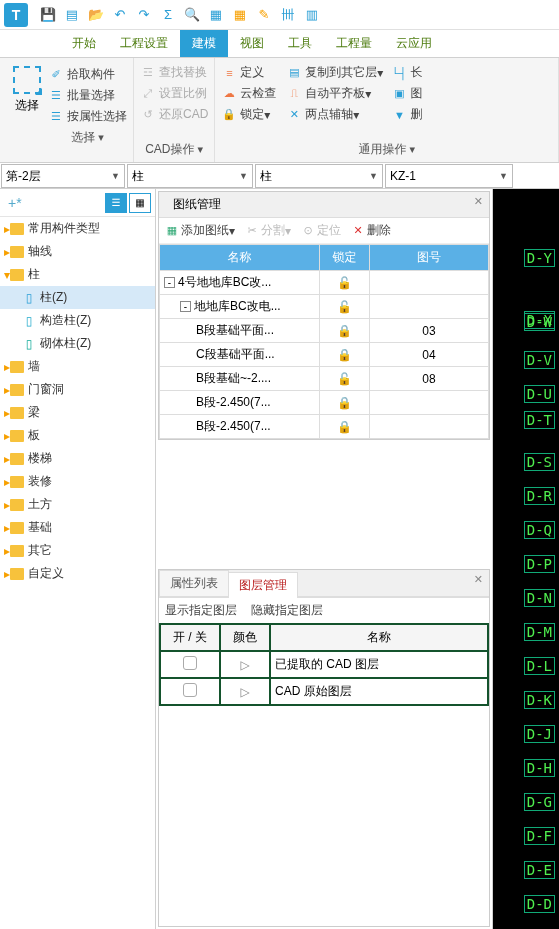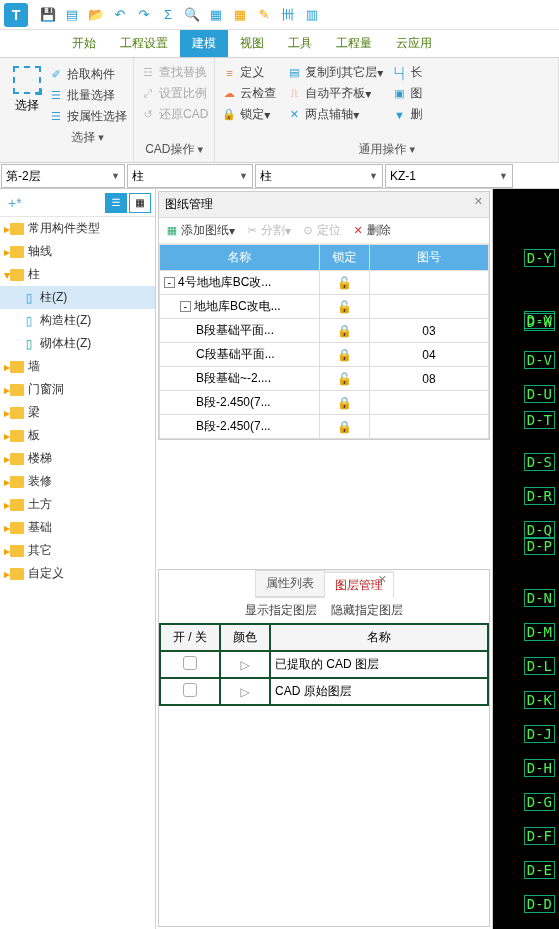--- a/index.html
+++ b/index.html
@@ -29,21 +29,21 @@
 .leftpanel .viewtoggle .vt { width:22px; height:20px; border:1px solid #2a9fd6; margin-left:2px; display:flex; align-items:center; justify-content:center; font-size:10px;}
 .leftpanel .viewtoggle .vt.active{background:#2a9fd6;color:#fff;}
 .leftpanel .viewtoggle .plus{color:#5ac; font-size:14px; margin-right:auto; margin-left:4px;}
 .tree .node { display:flex; align-items:center; padding:3px 4px; cursor:default; color:#333;}
 .tree .node .fold { width:14px; height:12px; background:#f7c23c; border-radius:1px; margin-right:4px; display:inline-block;}
 .tree .node.lvl1{padding-left:22px;}
 .tree .node .colicon{width:14px;height:14px;margin-right:4px;display:inline-flex;align-items:center;justify-content:center;}
 .tree .node.sel{background:#d6e9f8;}
 .middlepanel { width:337px; border-right:1px solid #d0d0d0; display:flex; flex-direction:column;}
 .panel { border:1px solid #ccc; margin:2px; display:flex; flex-direction:column; background:#fff;}
-.panel .title { background:#f0f0f0; padding:4px 6px; border-bottom:1px solid #ddd; position:relative;}
+.panel .title { background:#f0f0f0; padding:4px 14px; border-bottom:1px solid #ddd; position:relative;}
 .panel .title .x{position:absolute;right:6px;top:3px;color:#888;font-size:11px;}
 .panel .toolbar { padding:4px 6px; border-bottom:1px solid #eee; display:flex; align-items:center; gap:10px;}
 .panel .toolbar .tbtn{display:flex;align-items:center;color:#444;}
 .panel .toolbar .tbtn.disabled{color:#bbb;}
 .panel .toolbar .tbtn .ti{width:14px;height:14px;margin-right:2px;display:inline-flex;align-items:center;justify-content:center;font-size:11px;}
 .drawtable { border-collapse:collapse; width:100%;}
 .drawtable th { background:#5ab0e6; color:#fff; padding:4px 2px; border:1px solid #ddd; font-weight:normal;}
 .drawtable td { border:1px solid #ddd; padding:3px 2px; text-align:center; height:22px;}
 .drawtable td.name{text-align:left;}
 .drawtable .indent0{padding-left:4px;}
@@ -324,21 +324,21 @@
             </tr>
             <tr>
               <td class="name indent2"><span>B段-2.450(7...</span></td>
               <td><span class="lock-closed">🔒</span></td>
               <td></td>
             </tr>
           </tbody>
       </table>
     </div>
 
-    <div class="panel" style="margin-top:auto;flex:0 0 auto;align-items:center;">
+    <div class="panel" style="margin-top:auto;flex:0 0 auto;">
       <div class="title" style="padding:0;">
         <div class="subtabs">
           <div class="st">属性列表</div>
           <div class="st active">图层管理</div>
         </div>
         <span class="x">✕</span>
       </div>
       <div class="layeropts">
         <span>显示指定图层</span>
         <span>隐藏指定图层</span>
@@ -371,21 +371,21 @@
   <div class="rightpanel" id="rpanel">
       <div class="mark" style="top: 60px;">D-Y</div>
       <div class="mark" style="top: 94px; margin-top: 28px;">D-X</div>
       <div class="mark" style="top: 124px;">D-W</div>
       <div class="mark" style="top: 162px;">D-V</div>
       <div class="mark" style="top: 196px;">D-U</div>
       <div class="mark" style="top: 222px;">D-T</div>
       <div class="mark" style="top: 264px;">D-S</div>
       <div class="mark" style="top: 298px;">D-R</div>
       <div class="mark" style="top: 332px;">D-Q</div>
-      <div class="mark" style="top: 348px;">D-P</div>
+      <div class="mark" style="top: 366px;">D-P</div>
       <div class="mark" style="top: 400px;">D-N</div>
       <div class="mark" style="top: 434px;">D-M</div>
       <div class="mark" style="top: 468px;">D-L</div>
       <div class="mark" style="top: 502px;">D-K</div>
       <div class="mark" style="top: 536px;">D-J</div>
       <div class="mark" style="top: 570px;">D-H</div>
       <div class="mark" style="top: 604px;">D-G</div>
       <div class="mark" style="top: 638px;">D-F</div>
       <div class="mark" style="top: 672px;">D-E</div>
       <div class="mark" style="top: 706px; text-align: center;">D-D</div>

